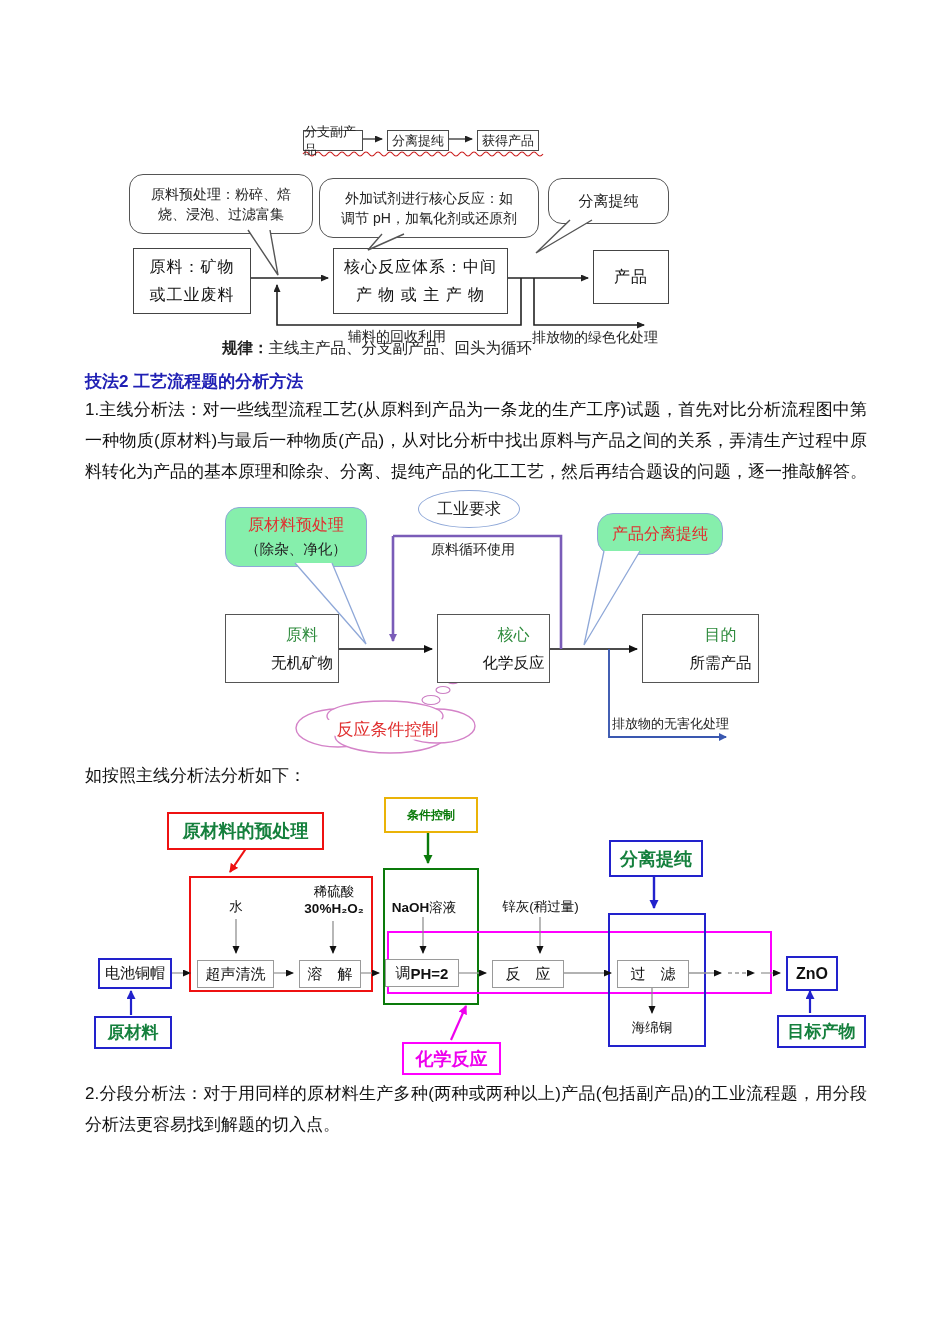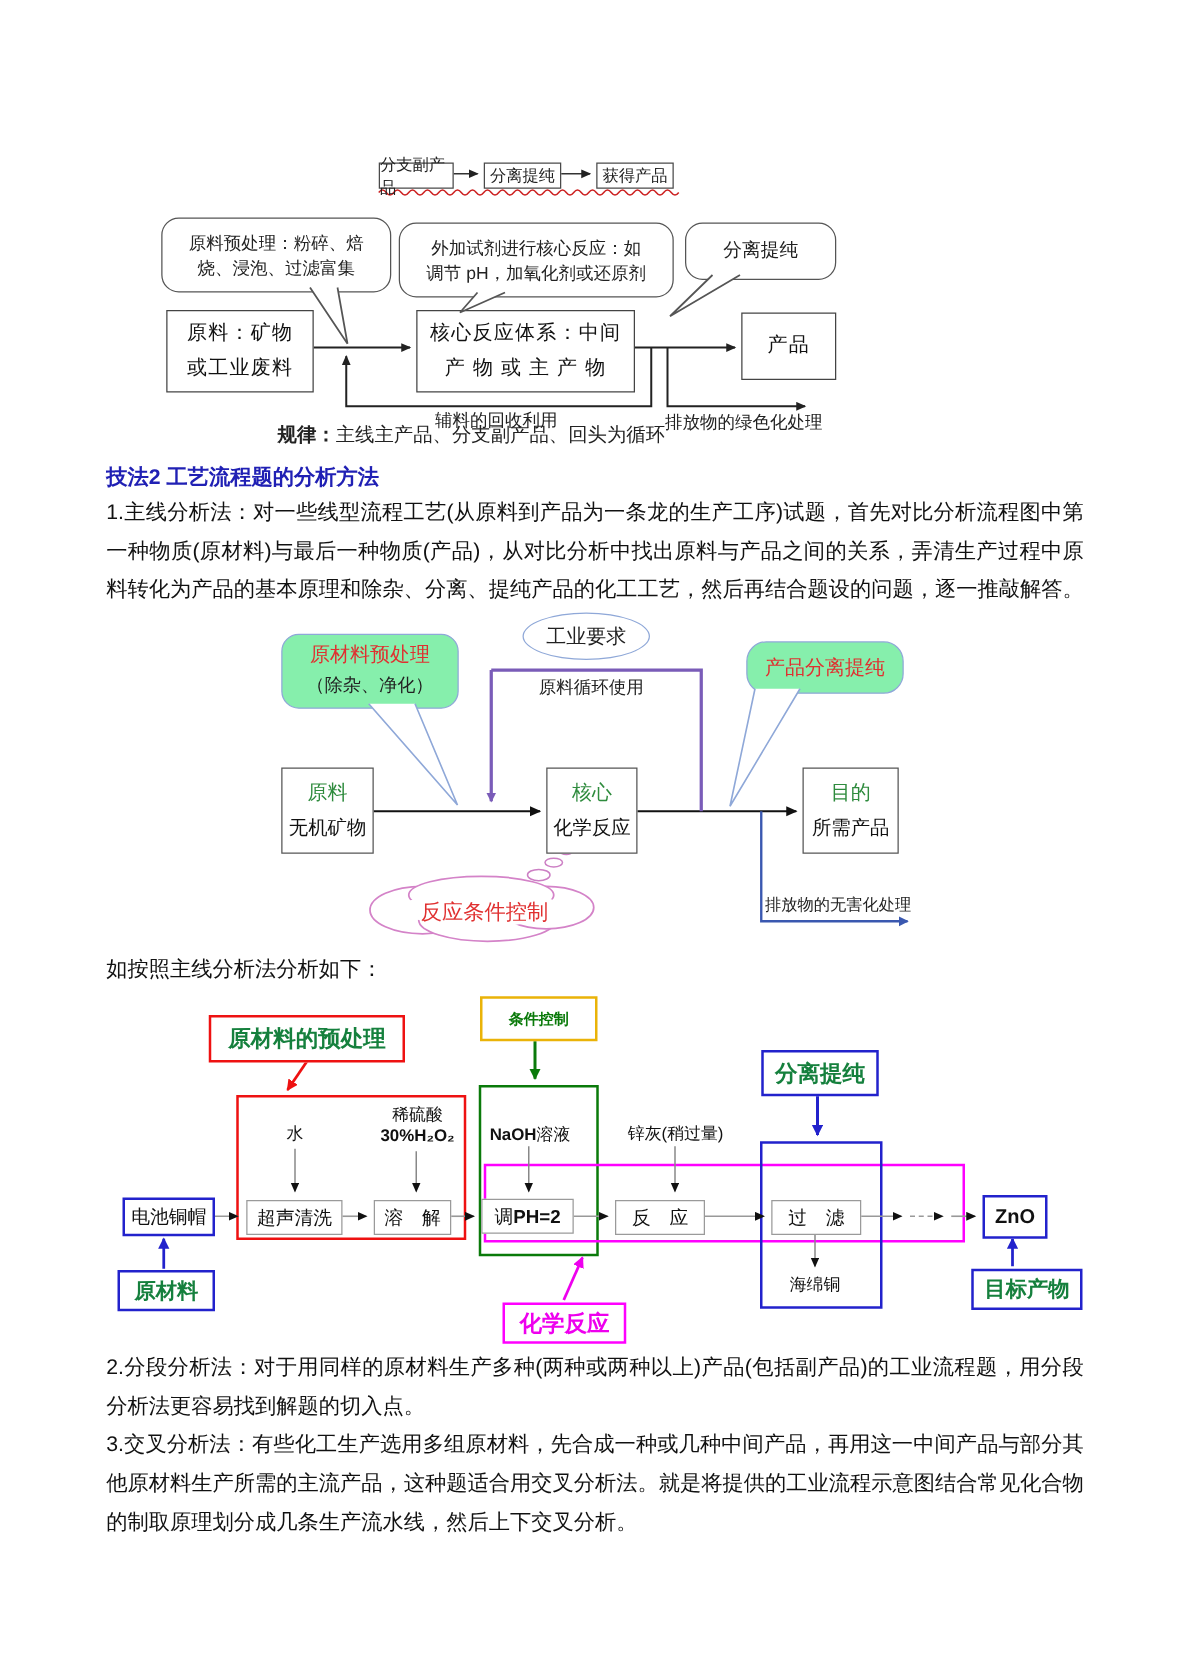--- a/index.html
+++ b/index.html
@@ -27,21 +27,21 @@
   .d1-lbl{position:absolute;font-size:14px;color:#222;text-align:center;}
 
   
   .d2-callout{position:absolute;border:1.3px solid #8fa8d8;border-radius:14px;background:#86efac;
               text-align:center;display:flex;flex-direction:column;justify-content:center;}
   .d2-red{color:#e03030;font-size:16px;}
   .d2-black{color:#222;font-size:14.5px;}
   .d2-ellipse{position:absolute;border:1.3px solid #8fa8d8;border-radius:50%;background:#fff;
               color:#222;font-size:16px;display:flex;align-items:center;justify-content:center;}
   .d2-box{position:absolute;border:1.3px solid #555;background:#fff;text-align:center;
-          line-height:28px;display:flex;flex-direction:column;justify-content:center;}
+          line-height:28px;display:flex;flex-direction:column;justify-content:center;padding-left:40px;}
   .d2-box .g{color:#2e8b3d;font-size:16px;}
   .d2-box .k{color:#111;font-size:15.5px;}
   .d2-cloudtext{position:absolute;color:#e03030;font-size:17px;text-align:center;}
   .d2-small{position:absolute;color:#222;font-size:13px;}
 
   
   .d3-frame{position:absolute;background:transparent;z-index:1;}
   .d3-lbl{position:absolute;background:#fff;z-index:3;display:flex;align-items:center;
           justify-content:center;font-weight:bold;}
   .d3-flow{position:absolute;border:1.3px solid #9a9a9a;background:#fff;z-index:3;color:#111;
@@ -297,16 +297,15 @@
       </div>
     <div class="d3-flow" style="left:701px;top:161px;width:48px;height:31px;border:2.5px solid #2222cc;font-weight:bold;font-size:16px;">
         <span>ZnO</span>
       </div>
 
     <div class="d3-reagent" style="left:537px;top:224px;width:60px;z-index:3;">海绵铜</div>
   </div>
 
   <div class="abs" style="left:85px;top:1078px;width:782px;">
     <p class="para" style="margin:0;">2.分段分析法：对于用同样的原材料生产多种(两种或两种以上)产品(包括副产品)的工业流程题，用分段分析法更容易找到解题的切入点。</p>
-    <p class="para" style="margin:0;">3.交叉分析法：有些化工生产选用多组原材料，先合成一种或几种中间产品，再用这一中间产品与部分其他原材料生产所需的主流产品，这种题适合用交叉分析法。就是将提供的工业流程示意图结合常见化合物的制取原理划分成几条生产流水线，然后上下交叉分析。</p>
   </div>
 
 </div>
 
 </body></html>

